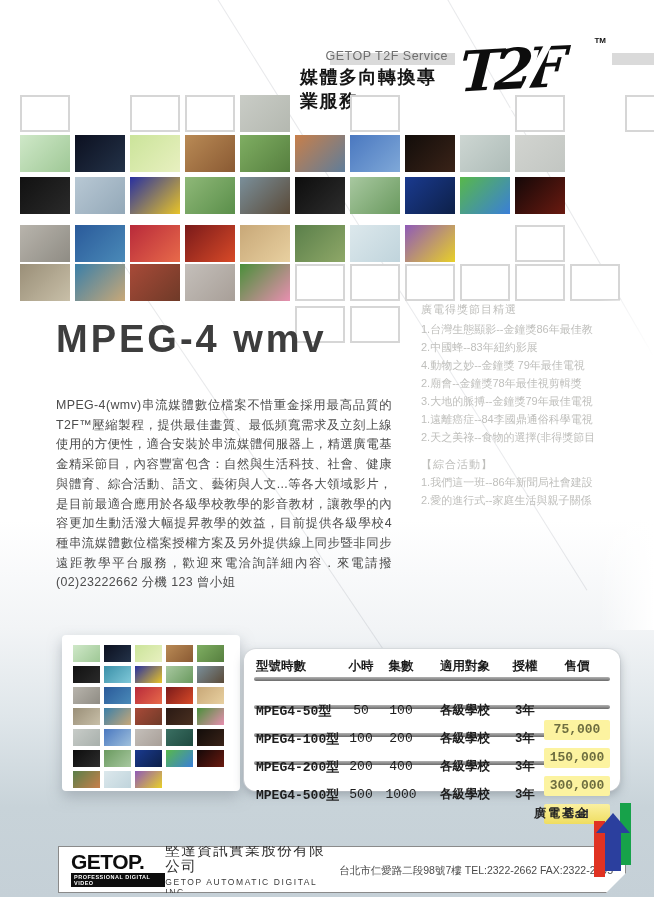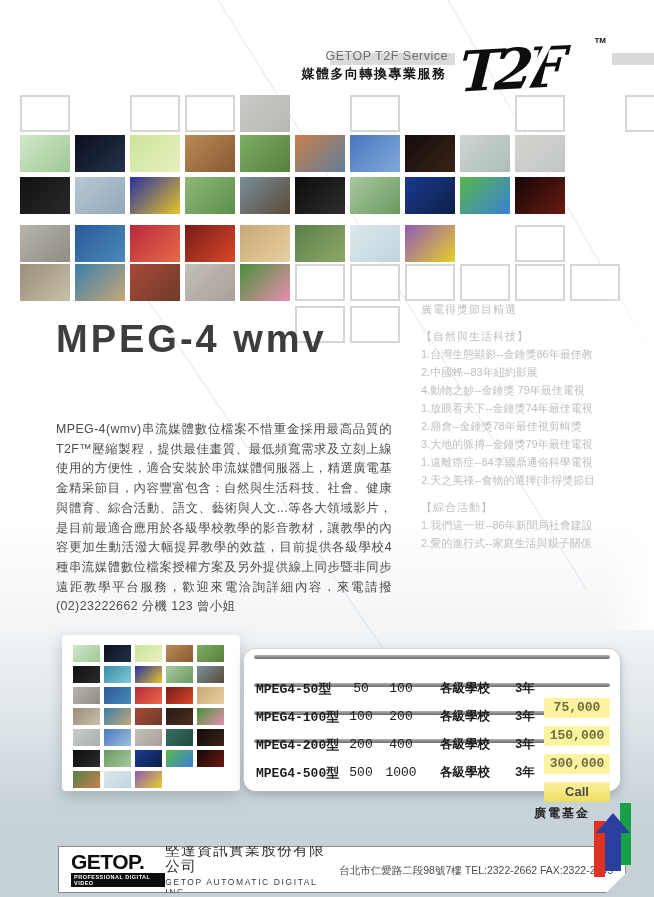--- a/index.html
+++ b/index.html
@@ -3,32 +3,32 @@
 <meta charset="utf-8">
 <style>
   html,body{margin:0;padding:0;background:#9aa4aa;}
   .page{position:relative;width:654px;height:897px;margin:0 auto;overflow:hidden;
     background:linear-gradient(180deg,#ffffff 0%,#ffffff 58%,#f2f4f6 70%,#dfe6ea 80%,#c8d3d9 90%,#c5d0d7 100%);
     font-family:"Liberation Sans","DejaVu Sans",sans-serif;}
   .diag{position:absolute;width:1px;background:rgba(90,100,110,.14);transform-origin:top left;}
   
   .stripe{position:absolute;height:12px;background:#dadada;}
   .svc1{position:absolute;left:300px;top:49px;width:148px;text-align:right;font-size:12.5px;color:#6f6f6f;letter-spacing:.5px;}
-  .svc2{position:absolute;left:300px;top:65px;width:148px;text-align:center;font-size:13px;font-weight:bold;color:#151515;letter-spacing:1.5px;}
+  .svc2{position:absolute;left:300px;top:65px;width:148px;text-align:left;font-size:18px;font-weight:bold;color:#151515;letter-spacing:1.5px;}
   .t2f{position:absolute;left:452px;top:34px;width:160px;height:78px;}
   .t2f-text{position:absolute;left:8px;top:2px;font-family:"DejaVu Serif","Liberation Serif",serif;font-weight:900;font-style:italic;font-size:56px;letter-spacing:-7px;color:#0d0d0d;transform:skewX(-6deg) rotate(-3deg);}
   .t2f-slash{position:absolute;left:78px;top:-6px;width:7px;height:88px;background:#fff;transform:rotate(28deg);}
   .t2f-tm{position:absolute;right:6px;top:2px;font-size:8px;font-weight:bold;color:#111;}
   
   .gcell{position:absolute;width:50px;height:37px;}
   .gcell.empty{background:#fff;border:2px solid #d6d6d6;width:46px;height:33px;}
   
   .title1{position:absolute;left:56px;top:318px;font-size:38px;font-weight:bold;color:#3d3d3d;letter-spacing:3px;z-index:4;}
   .title2{position:absolute;left:56px;top:355px;font-size:25px;font-weight:bold;color:#3d3d3d;letter-spacing:.5px;z-index:4;white-space:nowrap;}
-  .bodytext{position:absolute;left:56px;top:396px;width:336px;font-size:12.4px;line-height:19.7px;letter-spacing:.4px;text-align:justify;color:#4c4c4c;z-index:4;margin-top:24px;}
+  .bodytext{position:absolute;left:56px;top:396px;width:336px;font-size:12.4px;line-height:19.7px;letter-spacing:.4px;text-align:justify;color:#4c4c4c;z-index:4;}
   
   .awards{position:absolute;left:421px;top:300px;width:233px;height:330px;overflow:hidden;color:#bfbfbc;font-size:11px;line-height:18px;z-index:2;}
   .awards .aw-title{margin-bottom:2px;letter-spacing:1px;}
   .aw-head{margin-top:9px;letter-spacing:1px;}
   .aw-item{white-space:nowrap;}
   .aw-fade{position:absolute;right:0;top:0;width:55px;height:100%;background:linear-gradient(90deg,rgba(255,255,255,0),#ffffff);pointer-events:none;}
   
   .montage{position:absolute;left:62px;top:635px;width:178px;height:156px;background:#fff;border-radius:4px;
     box-shadow:0 6px 14px rgba(130,140,150,.5);}
   .mtile{position:absolute;width:27px;height:17px;}
@@ -137,25 +137,23 @@
       <div class="gcell empty" style="left: 350px; top: 306px;"></div>
     </div>
 
   <div class="title1">MPEG-4 wmv</div>
 
   <div class="bodytext">MPEG-4(wmv)串流媒體數位檔案不惜重金採用最高品質的T2F™壓縮製程，提供最佳畫質、最低頻寬需求及立刻上線使用的方便性，適合安裝於串流媒體伺服器上，精選廣電基金精采節目，內容豐富包含：自然與生活科技、社會、健康與體育、綜合活動、語文、藝術與人文...等各大領域影片，是目前最適合應用於各級學校教學的影音教材，讓教學的內容更加生動活潑大幅提昇教學的效益，目前提供各級學校4種串流媒體數位檔案授權方案及另外提供線上同步暨非同步遠距教學平台服務，歡迎來電洽詢詳細內容．來電請撥 (02)23222662 分機 123 曾小姐</div>
 
   <div class="awards">
     <div class="aw-title">廣電得獎節目精選</div>
     <div>
-        <div class="aw-head">【自然與生活科技】</div>
         <div class="aw-item">1.台灣生態顯影--金鐘獎86年最佳教</div>
         <div class="aw-item">2.中國蜂--83年紐約影展</div>
         <div class="aw-item">4.動物之妙--金鐘獎 79年最佳電視</div>
-        <div class="aw-item">1.放眼看天下--金鐘獎74年最佳電視</div>
         <div class="aw-item">2.廟會--金鐘獎78年最佳視剪輯獎</div>
         <div class="aw-item">3.大地的脈搏--金鐘獎79年最佳電視</div>
         <div class="aw-item">1.遠離癌症--84李國鼎通俗科學電視</div>
         <div class="aw-item">2.天之美祿--食物的選擇(非得獎節目</div>
         <div class="aw-head">【綜合活動】</div>
         <div class="aw-item">1.我們這一班--86年新聞局社會建設</div>
         <div class="aw-item">2.愛的進行式--家庭生活與親子關係</div>
       </div>
     <div class="aw-fade"></div>
   </div>
@@ -192,20 +190,28 @@
         <div class="mtile" style="left: 73px; top: 115px; background: linear-gradient(135deg, rgb(26, 58, 143), rgb(13, 32, 72));"></div>
         <div class="mtile" style="left: 104px; top: 115px; background: linear-gradient(135deg, rgb(88, 184, 74), rgb(58, 127, 216));"></div>
         <div class="mtile" style="left: 135px; top: 115px; background: linear-gradient(135deg, rgb(20, 8, 8), rgb(106, 26, 16));"></div>
         <div class="mtile" style="left: 11px; top: 136px; background: linear-gradient(135deg, rgb(90, 127, 74), rgb(200, 127, 74));"></div>
         <div class="mtile" style="left: 42px; top: 136px; background: linear-gradient(135deg, rgb(220, 232, 236), rgb(192, 212, 220));"></div>
         <div class="mtile" style="left: 73px; top: 136px; background: linear-gradient(135deg, rgb(143, 90, 184), rgb(232, 208, 40));"></div>
       </div>
   </div>
 
   <div class="pricing">
+    <div class="phead">
+      <div class="ph-model">型號時數</div>
+      <div class="ph-c">小時</div>
+      <div class="ph-c">集數</div>
+      <div class="ph-c">適用對象</div>
+      <div class="ph-c">授權</div>
+      <div class="ph-c">售價</div>
+    </div>
     <div>
         <div class="sep"></div>
         <div class="prow">
           <div class="pcell model">MPEG4-50型</div>
           <div class="pcell num">50</div>
           <div class="pcell num">100</div>
           <div class="pcell zh">各級學校</div>
           <div class="pcell zh">3年</div>
           <div class="pcell price">75,000</div>
         </div>

